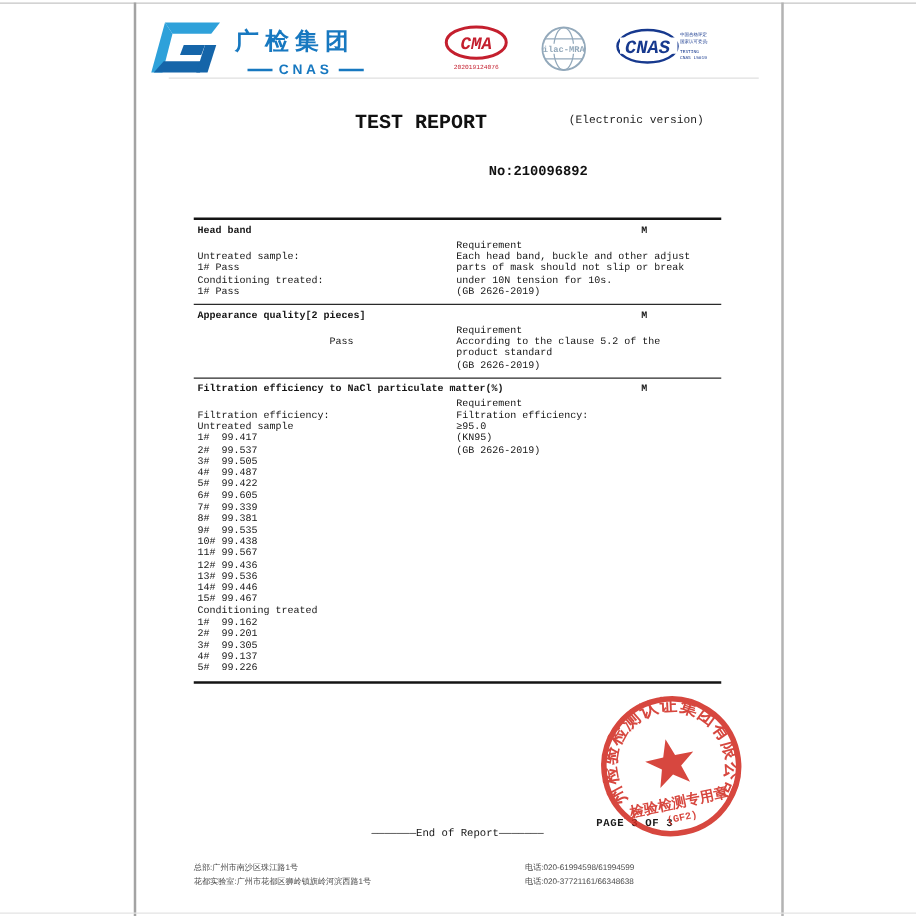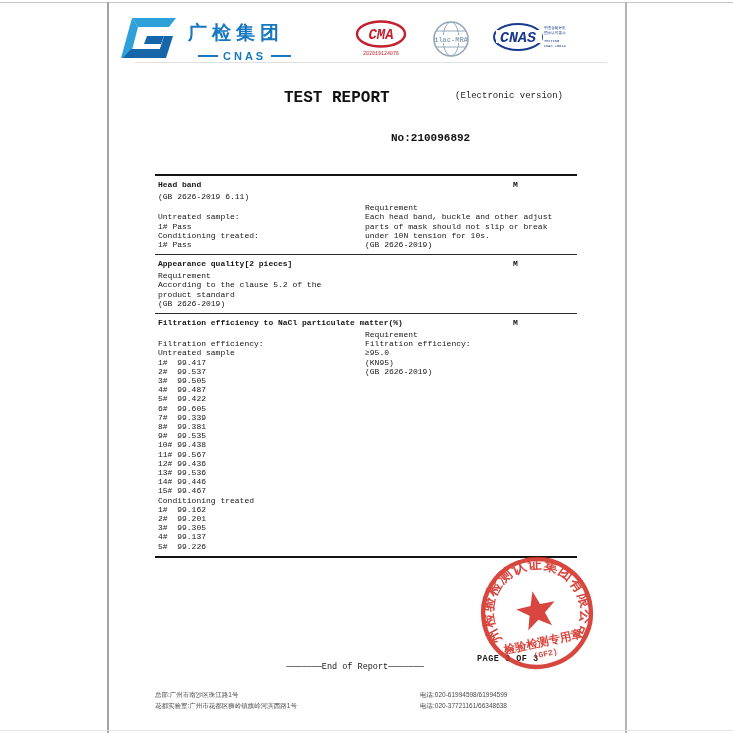--- a/index.html
+++ b/index.html
@@ -34,21 +34,21 @@
   .sec-head{position:relative;font-weight:bold;line-height:11px;}
   .sec-grade{position:absolute;left:355px;top:0;font-weight:bold;}
   .sec-standard{margin-top:2px;white-space:pre;}
   .sec-cols{display:flex;margin-top:2px;}
   .col-left{width:207px;padding-top:9.2px;}
   .col-right{flex:1;}
   .line{white-space:pre;min-height:9.2px;}
 
   .stamp{position:absolute;left:478px;top:554px;width:118px;height:118px;transform:rotate(-12deg);opacity:.86;z-index:5;}
   .page-indicator{position:absolute;left:477px;top:654px;font-size:8.5px;font-weight:bold;letter-spacing:.5px;color:#1a1a1a;z-index:2;}
-  .end-report{position:absolute;left:96px;top:662px;width:518px;text-align:center;font-size:8.5px;color:#161616;white-space:pre;}
+  .end-report{position:absolute;left:107px;top:662px;width:518px;text-align:center;font-size:8.5px;color:#161616;white-space:pre;}
 
   .footer{position:absolute;top:690px;left:0;width:733px;font-size:6.5px;line-height:10.5px;color:#4a4a4a;font-family:"Liberation Sans",sans-serif;}
   .footer .addr{position:absolute;left:155px;top:0;}
   .footer .phones{position:absolute;left:420px;top:0;}
 </style>
 </head>
 <body>
 
 <div class="canvas">
   <div class="edge top"></div>
@@ -106,21 +106,20 @@
   <div class="title-note">(Electronic version)</div>
   <div class="report-no">No:210096892</div>
 
   <div class="report-table">
 
     <div class="section">
       <div class="sec-head">
         <span>Head band</span>
         <span class="sec-grade">M</span>
       </div>
-      <div class="sec-standard">(GB 2626-2019 6.11)</div>
       <div class="sec-cols">
         <div class="col-left">
 
         <div class="line">Untreated sample:</div>
             <div class="line">1# Pass</div>
             <div class="line">Conditioning treated:</div>
             <div class="line">1# Pass</div>
           </div>
         <div class="col-right">
 
@@ -132,20 +131,24 @@
           </div>
       </div>
     </div>
 
     <div class="section">
       <div class="sec-head">
         <span>Appearance quality[2 pieces]</span>
         <span class="sec-grade">M</span>
       </div>
       <div class="sec-cols">
+        <div class="col-left">
+
+        <div class="line">                      Pass</div>
+          </div>
         <div class="col-right">
 
         <div class="line">Requirement</div>
             <div class="line">According to the clause 5.2 of the</div>
             <div class="line">product standard</div>
             <div class="line">(GB 2626-2019)</div>
           </div>
       </div>
     </div>
 

